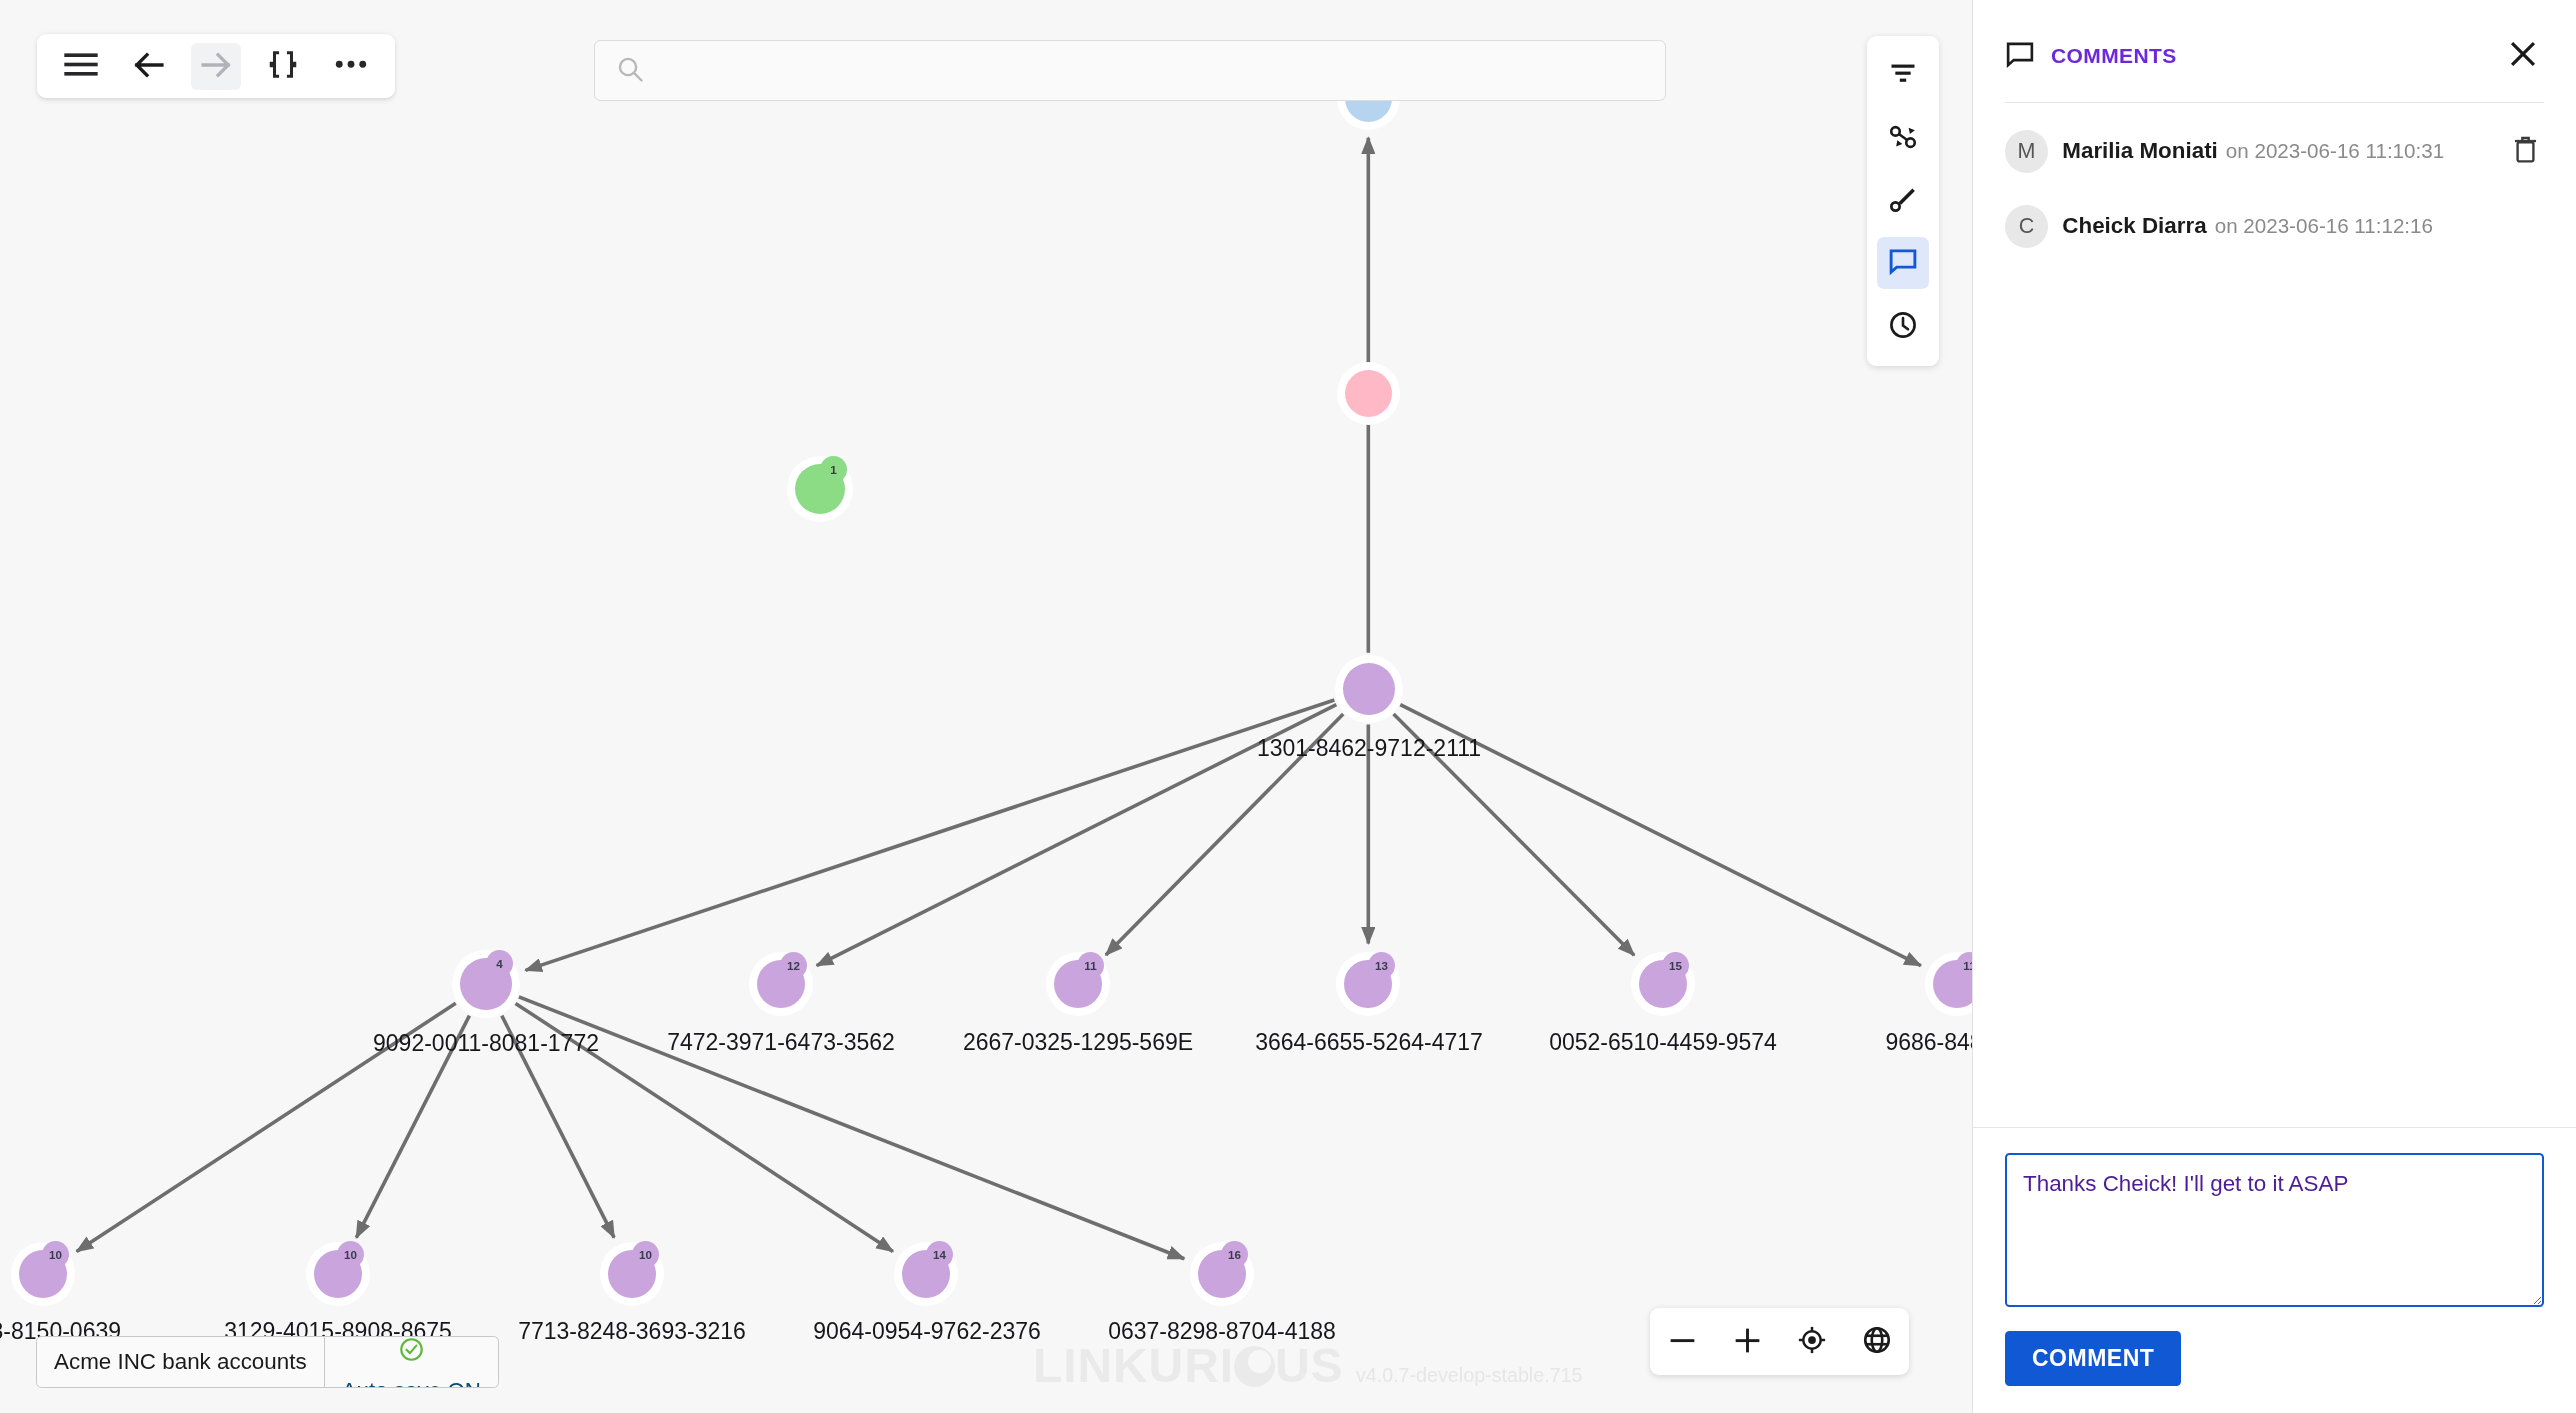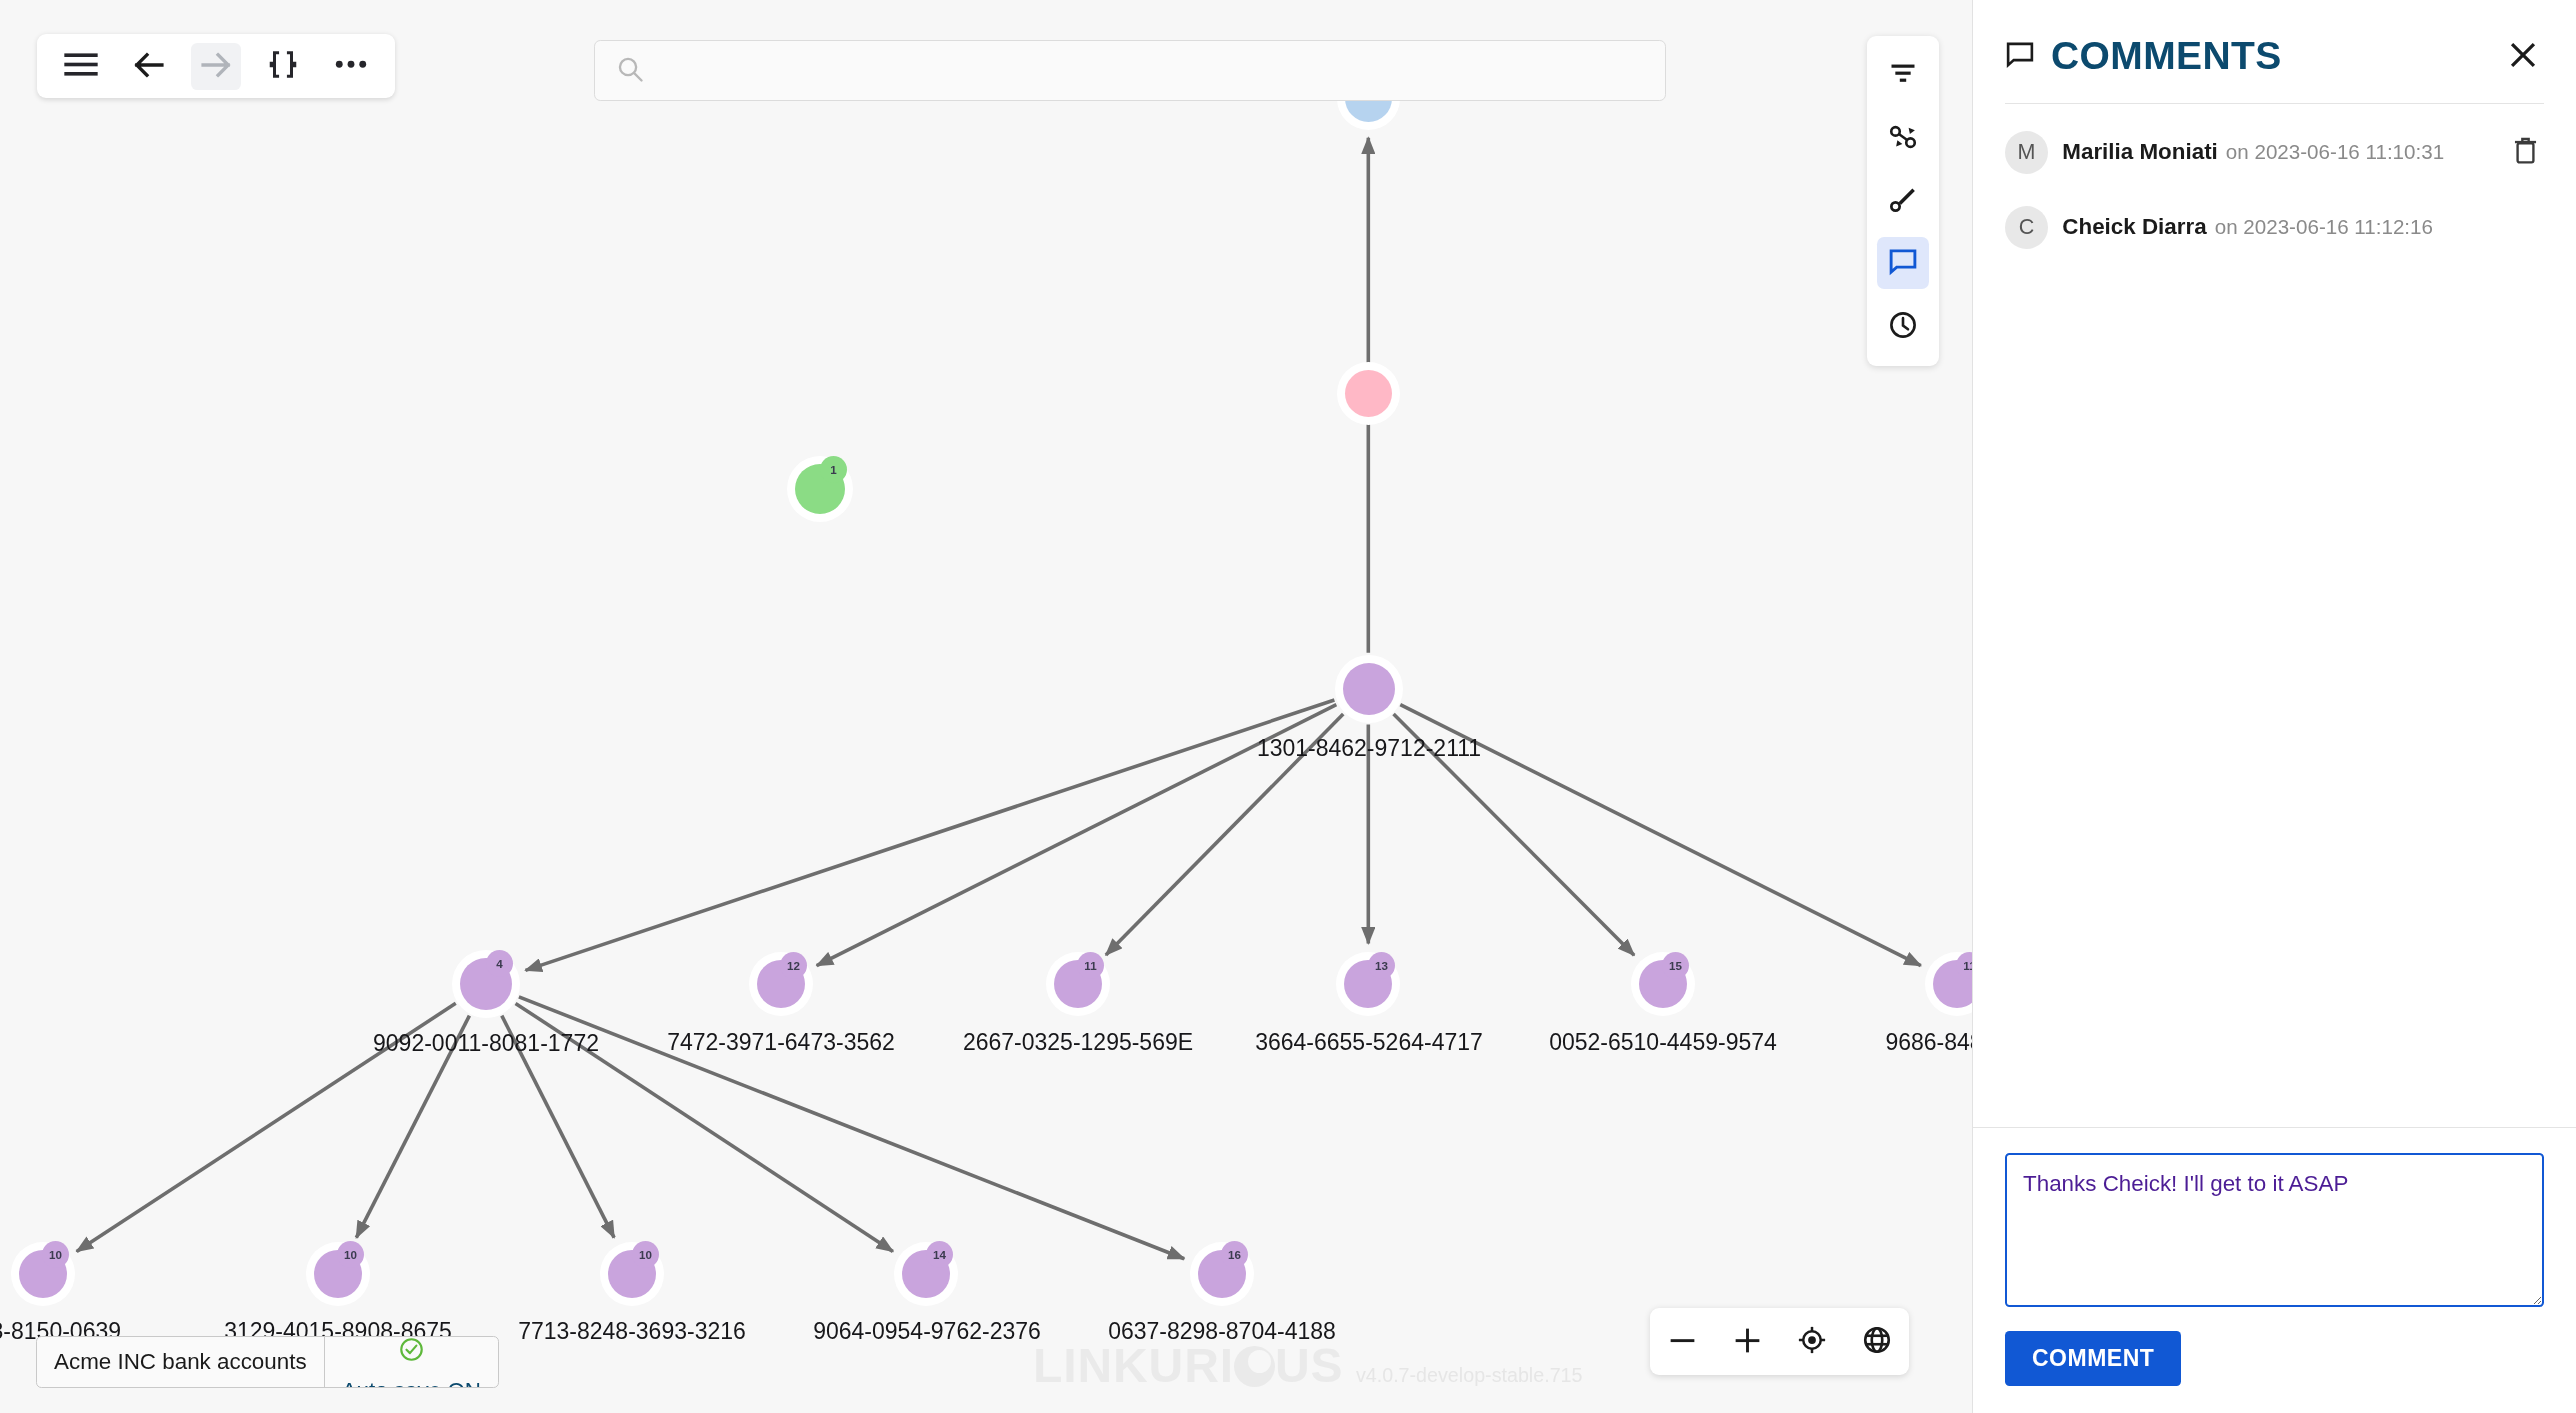--- a/index.html
+++ b/index.html
@@ -154,21 +154,21 @@
     width: 604px; height: 1413px;
     background: #ffffff;
     border-left: 0.9px solid #e2e2e2;
     display: flex; flex-direction: column;
   }
   #comments-header {
     display: flex; align-items: center;
     padding: 34px 32px 25px 32px;
   }
   #comments-title {
-    font-size: 39px; font-weight: bold; color: #0c4a6e;
+    font-size: 21px; font-weight: bold; color: #6d28d9;
     letter-spacing: 0.4px; margin-left: 16px; flex: 1;
   }
   #comments-close {
     border: none; background: transparent; cursor: pointer;
     width: 43px; height: 43px;
     display: flex; align-items: center; justify-content: center;
   }
   #comments-divider { height: 0.9px; background: #e4e4e4; margin: 0 32px; }
   #comments-list {
     flex: 1; overflow-y: auto;

